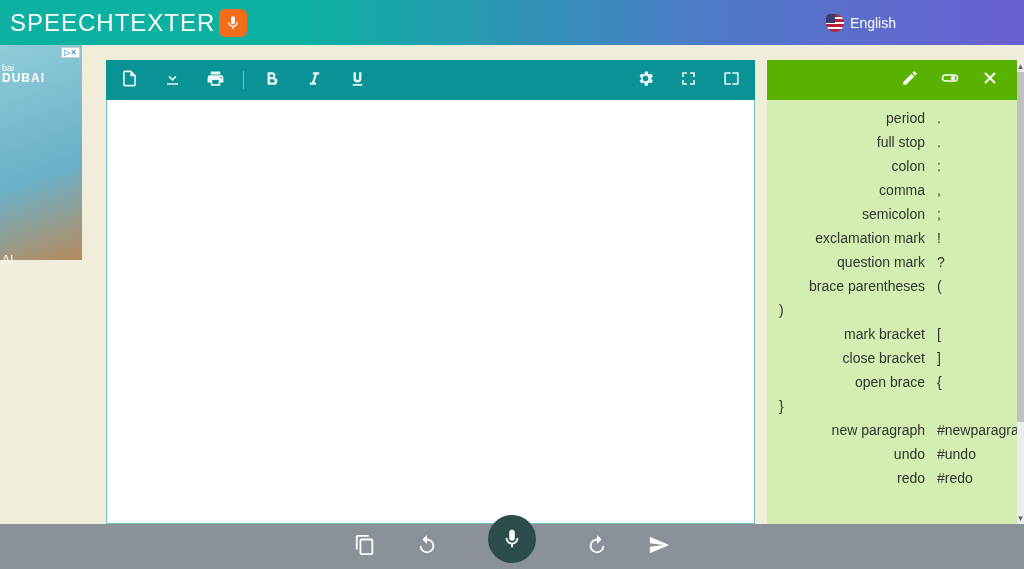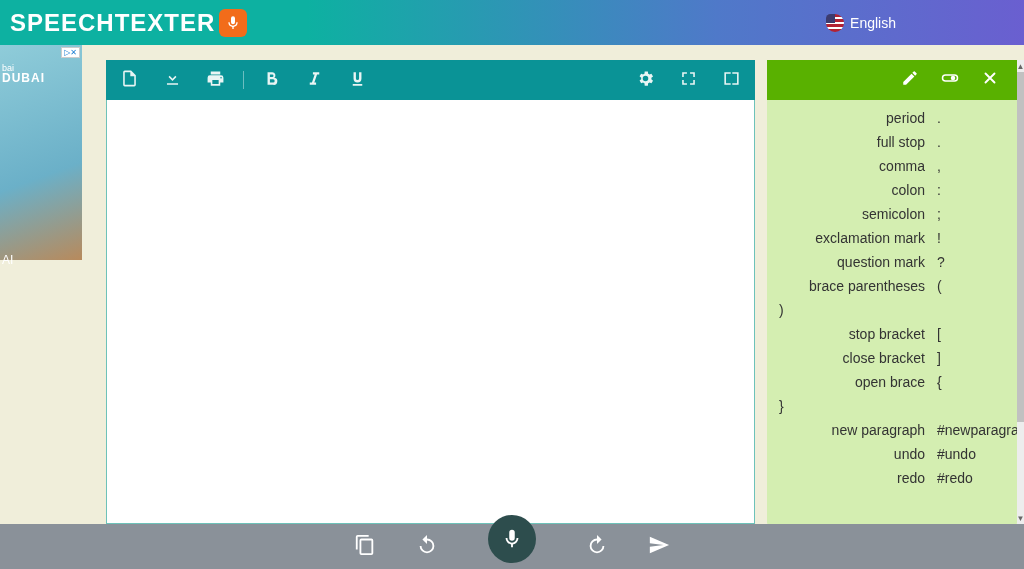--- a/index.html
+++ b/index.html
@@ -5,21 +5,21 @@
 * { box-sizing: border-box; margin: 0; padding: 0; }
 html, body { width: 1024px; height: 569px; overflow: hidden; font-family: Arial, Helvetica, sans-serif; background: #f0eeda; }
 
 .header {
   height: 45px;
   background: linear-gradient(90deg, #0db1a1 0%, #0db1a1 30%, #4f79c9 70%, #6a5fd0 100%);
   display: flex; align-items: center; padding: 0 10px; color: #fff;
   justify-content: space-between;
 }
 .logo { display: flex; align-items: center; gap: 4px; }
-.logo-text { font-size: 24px; font-weight: 700; letter-spacing: 1px; }
+.logo-text { font-size: 24px; font-weight: 400; letter-spacing: 1px; }
 .logo-mic {
   width: 28px; height: 28px; background: #f26c1a; border-radius: 6px;
   display: flex; align-items: center; justify-content: center;
 }
 .logo-mic svg { fill: #fff; width: 16px; height: 16px; }
 .lang-sel { display: flex; align-items: center; gap: 6px; font-size: 14px; margin-right: 118px; }
 .flag { width: 18px; height: 18px; border-radius: 50%; background: linear-gradient(#b22234 14%, #fff 14% 28%, #b22234 28% 42%, #fff 42% 56%, #b22234 56% 70%, #fff 70% 84%, #b22234 84%); position:relative;}
 .flag::before{content:"";position:absolute;left:0;top:0;width:9px;height:9px;background:#3c3b6e;border-top-left-radius:50%;}
 
 .content { display: flex; position: absolute; top: 45px; bottom: 45px; left: 0; right: 0; }
@@ -154,48 +154,48 @@
     <div class="cmd-list" id="cmd-list">
         <div class="cmd-row">
           <div class="cmd-name">period</div>
           <div class="cmd-val">.</div>
         </div>
         <div class="cmd-row">
           <div class="cmd-name">full stop</div>
           <div class="cmd-val">.</div>
         </div>
         <div class="cmd-row">
+          <div class="cmd-name">colon</div>
+          <div class="cmd-val">:</div>
+        </div>
+        <div class="cmd-row">
           <div class="cmd-name">comma</div>
           <div class="cmd-val">,</div>
         </div>
         <div class="cmd-row">
-          <div class="cmd-name">colon</div>
-          <div class="cmd-val">:</div>
-        </div>
-        <div class="cmd-row">
           <div class="cmd-name">semicolon</div>
           <div class="cmd-val">;</div>
         </div>
         <div class="cmd-row">
           <div class="cmd-name">exclamation mark</div>
           <div class="cmd-val">!</div>
         </div>
         <div class="cmd-row">
           <div class="cmd-name">question mark</div>
           <div class="cmd-val">?</div>
         </div>
         <div class="cmd-row">
           <div class="cmd-name">brace parentheses</div>
           <div class="cmd-val">(</div>
         </div>
         <div class="cmd-row">
           <div class="cmd-val">)</div>
         </div>
         <div class="cmd-row">
-          <div class="cmd-name">stop bracket</div>
+          <div class="cmd-name">mark bracket</div>
           <div class="cmd-val">[</div>
         </div>
         <div class="cmd-row">
           <div class="cmd-name">close bracket</div>
           <div class="cmd-val">]</div>
         </div>
         <div class="cmd-row">
           <div class="cmd-name">open brace</div>
           <div class="cmd-val">{</div>
         </div>

